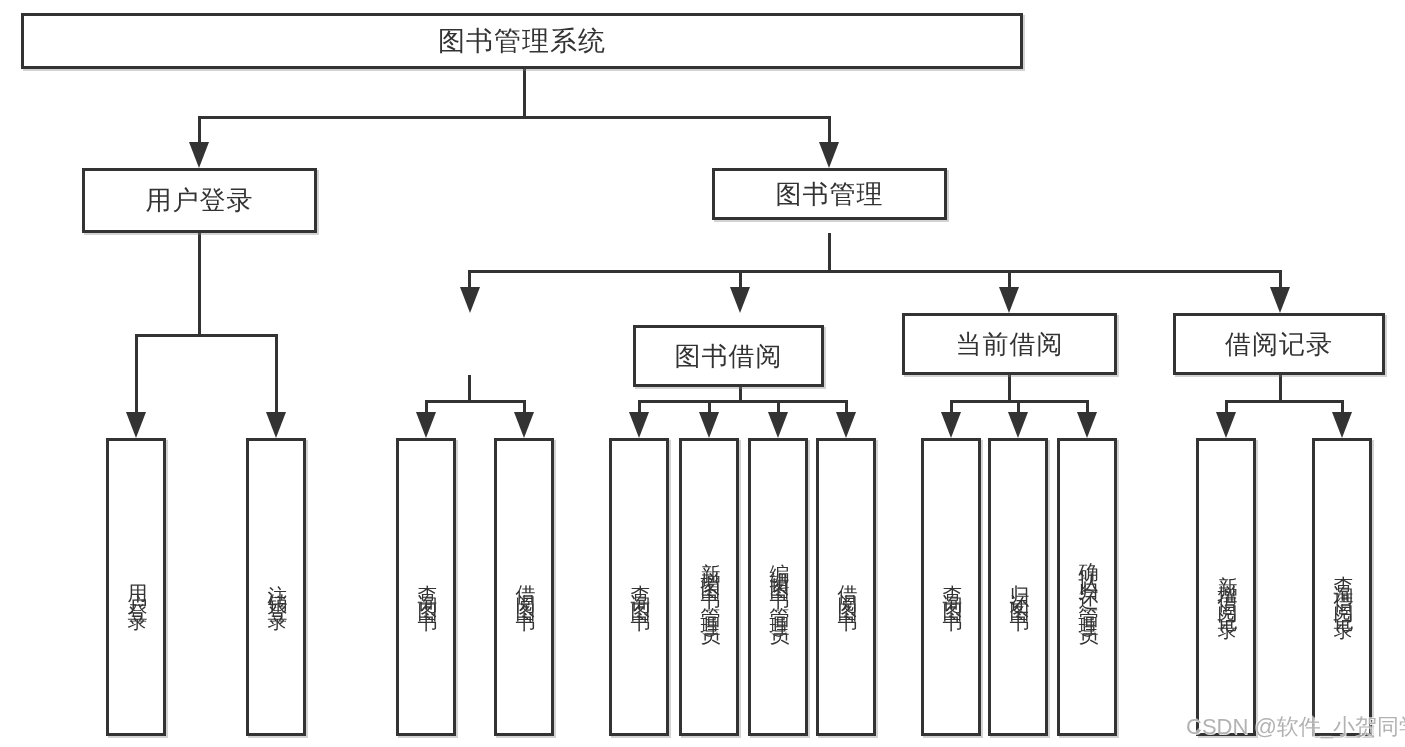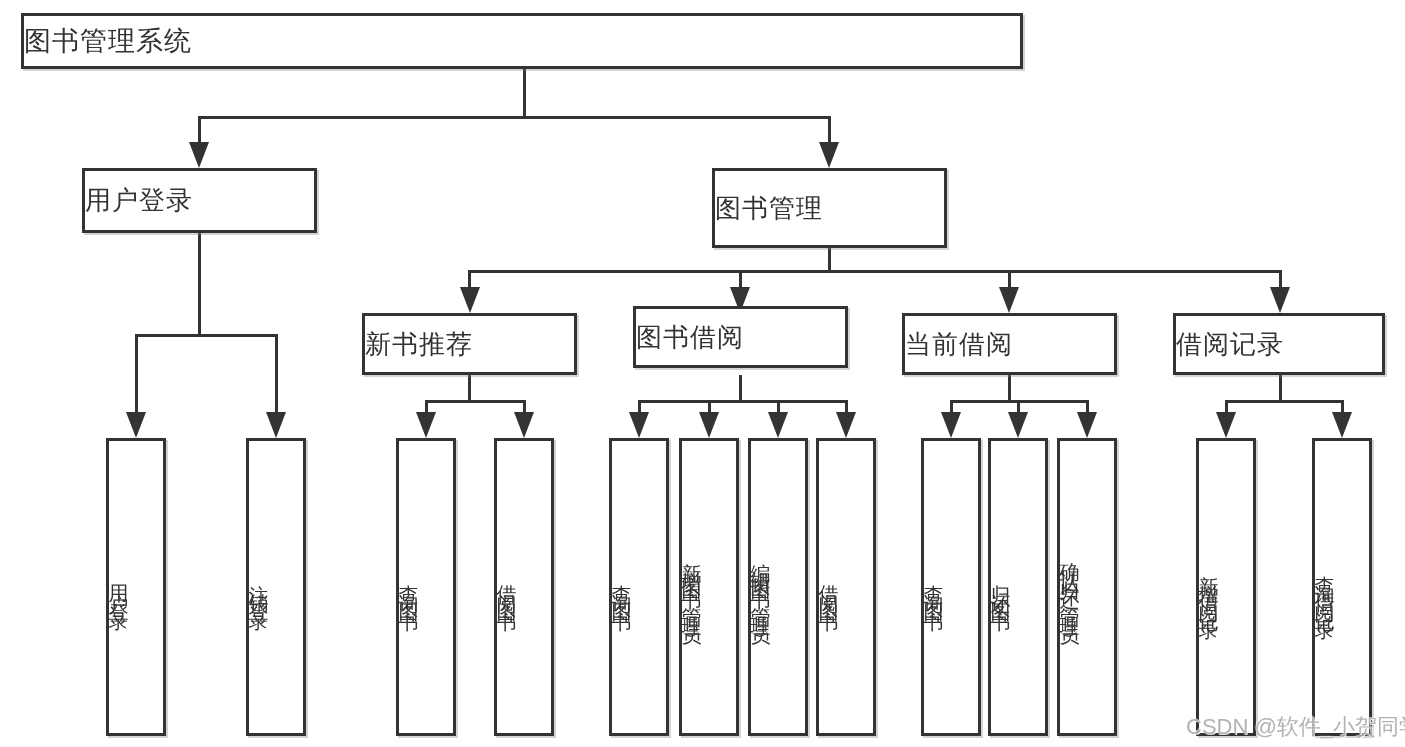--- a/index.html
+++ b/index.html
@@ -13,23 +13,24 @@
     color: #333333;
   }
   
   .node {
     position: absolute;
     background: #ffffff;
     border: 3px solid #333333;
     box-sizing: border-box;
     display: flex;
     align-items: center;
-    justify-content: flex-start;
+    justify-content: center;
     box-shadow: 2px 2px 0 rgba(130,130,130,0.35);
     z-index: 2;
+    font-family: Liberation Mono, monospace;
   }
   .node .hlabel {
     font-size: 26px;
     letter-spacing: 1px;
     color: #333333;
     white-space: nowrap;
   }
   .node .root-label { font-size: 27px; }
   .leaf .vlabel {
     writing-mode: vertical-rl;
@@ -126,28 +127,25 @@
   <div class="lv" style="left:1341px;top:400px;height:12px"></div>
   <div class="ah" style="left:1332px;top:412px"></div>
 
   <div class="node" style="left:21px;top:13px;width:1002px;height:56px">
     <span class="hlabel root-label">图书管理系统</span>
   </div>
 
   <div class="node" style="left:82px;top:168px;width:235px;height:65px">
     <span class="hlabel">用户登录</span>
   </div>
-  <div class="node" style="left:712px;top:168px;width:235px;height:80px">
+  <div class="node" style="left:712px;top:168px;width:235px;height:52px">
     <span class="hlabel">图书管理</span>
   </div>
 
-  <div class="node" style="left:362px;top:313px;width:215px;height:62px">
-    <span class="hlabel">新书推荐</span>
-  </div>
-  <div class="node" style="left:633px;top:306px;width:215px;height:62px">
+  <div class="node" style="left:633px;top:325px;width:191px;height:62px">
     <span class="hlabel">图书借阅</span>
   </div>
   <div class="node" style="left:1173px;top:313px;width:212px;height:62px">
     <span class="hlabel">借阅记录</span>
   </div>
   <div class="node" style="left:902px;top:313px;width:215px;height:62px">
     <span class="hlabel">当前借阅</span>
   </div>
 
   <div class="node leaf" style="left:106px;top:438px;width:60px;height:298px">

